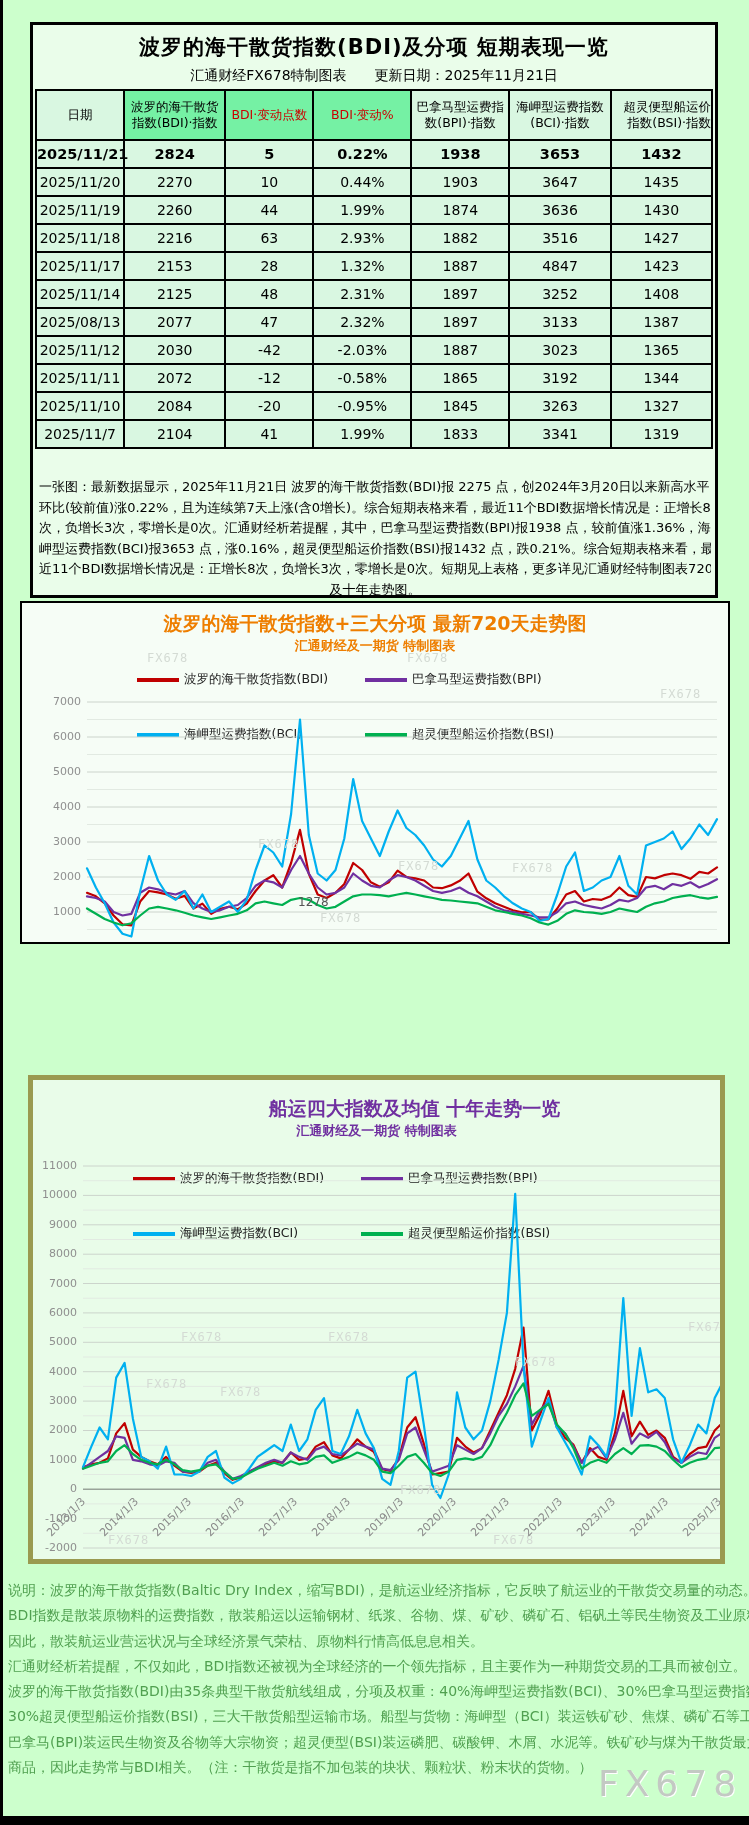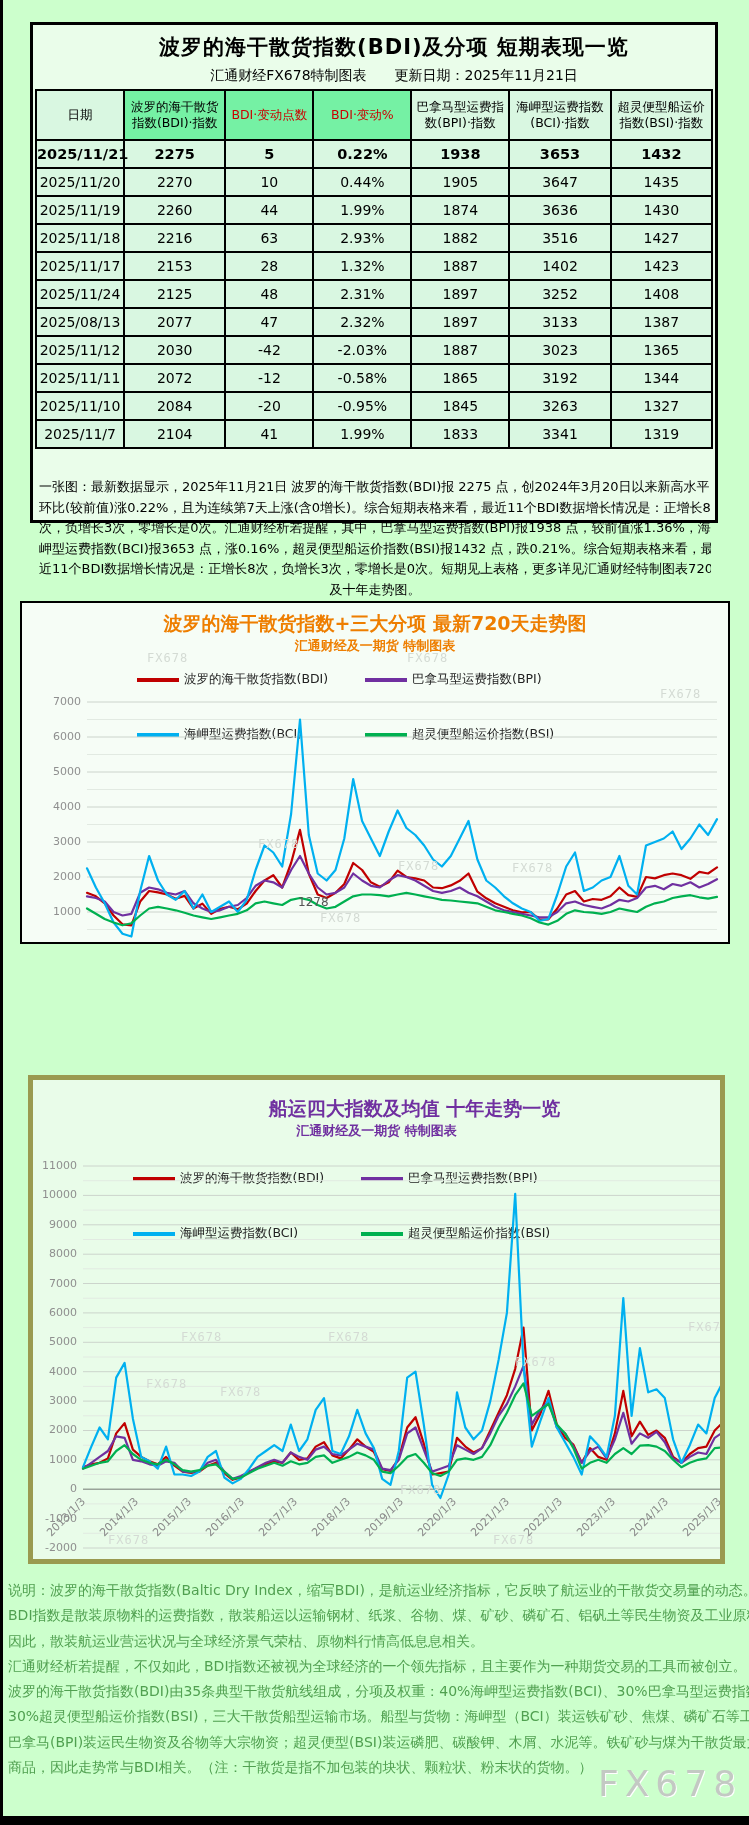--- a/index.html
+++ b/index.html
@@ -8,21 +8,21 @@
     background:#ccffcc;
     font-family:"DejaVu Sans","Liberation Sans",sans-serif;
     color:#000;
   }
   .abs{position:absolute;}
   
   #left-bar{left:0;top:0;width:3px;height:1825px;background:#000;}
   #bottom-bar{left:0;top:1816px;width:749px;height:9px;background:#000;}
 
   
-  #table-panel{left:30px;top:22px;width:688px;height:501px;background:#eafdea;border:3px solid #000;box-sizing:border-box;padding-left:20px;}
+  #table-panel{left:30px;top:22px;width:688px;height:576px;background:#eafdea;border:3px solid #000;box-sizing:border-box;}
   #table-title{width:100%;top:8px;text-align:center;font-size:21px;font-weight:bold;letter-spacing:1px;}
   #table-subtitle{width:100%;top:42px;text-align:center;font-size:14px;}
   #bdi-table{position:absolute;left:2px;top:64px;width:678px;border-collapse:collapse;table-layout:fixed;}
   #bdi-table th,#bdi-table td{border:2px solid #000;text-align:center;padding:0;font-weight:normal;}
   #bdi-table th{height:48px;font-size:12.5px;background:#d9f7e1;line-height:1.25;}
   #bdi-table th.hl{background:#75f1a4;}
   #bdi-table th.red{color:#cc0000;}
   #bdi-table td{height:26px;font-size:14px;background:#d9f7e1;}
   #bdi-table tr.first td{font-weight:bold;font-size:14.5px;}
   #table-note{left:6px;top:452px;width:672px;font-size:13px;line-height:20.5px;}
@@ -67,39 +67,39 @@
   <div class="abs" id="table-subtitle">汇通财经FX678特制图表　　更新日期：2025年11月21日</div>
   <table id="bdi-table">
     <thead>
         <tr>
           <th style="width: 13%;">日期</th>
           <th class="hl" style="width: 15%;">波罗的海干散货指数(BDI)·指数</th>
           <th class="hl red" style="width: 13%;">BDI·变动点数</th>
           <th class="hl red" style="width: 14.5%;">BDI·变动%</th>
           <th style="width: 14.5%; margin-left: 9px;">巴拿马型运费指数(BPI)·指数</th>
           <th style="width: 15%;">海岬型运费指数(BCI)·指数</th>
-          <th style="width: 15%;">超灵便型船运价指数(BSI)·指数</th>
+          <th style="width: 15%; text-align: right;">超灵便型船运价指数(BSI)·指数</th>
         </tr>
       </thead>
     <tbody>
         <tr class="first">
           <td>2025/11/21</td>
-          <td>2275</td>
+          <td>2824</td>
           <td>5</td>
           <td>0.22%</td>
           <td>1938</td>
           <td>3653</td>
           <td>1432</td>
         </tr>
         <tr>
           <td>2025/11/20</td>
           <td>2270</td>
           <td>10</td>
           <td>0.44%</td>
-          <td>1905</td>
+          <td>1903</td>
           <td>3647</td>
           <td>1435</td>
         </tr>
         <tr>
           <td>2025/11/19</td>
           <td>2260</td>
           <td>44</td>
           <td>1.99%</td>
           <td>1874</td>
           <td>3636</td>
@@ -113,25 +113,25 @@
           <td>1882</td>
           <td>3516</td>
           <td>1427</td>
         </tr>
         <tr>
           <td>2025/11/17</td>
           <td>2153</td>
           <td>28</td>
           <td>1.32%</td>
           <td>1887</td>
-          <td>1402</td>
+          <td>4847</td>
           <td>1423</td>
         </tr>
         <tr>
-          <td>2025/11/24</td>
+          <td>2025/11/14</td>
           <td>2125</td>
           <td>48</td>
           <td>2.31%</td>
           <td>1897</td>
           <td>3252</td>
           <td>1408</td>
         </tr>
         <tr>
           <td>2025/08/13</td>
           <td>2077</td>

